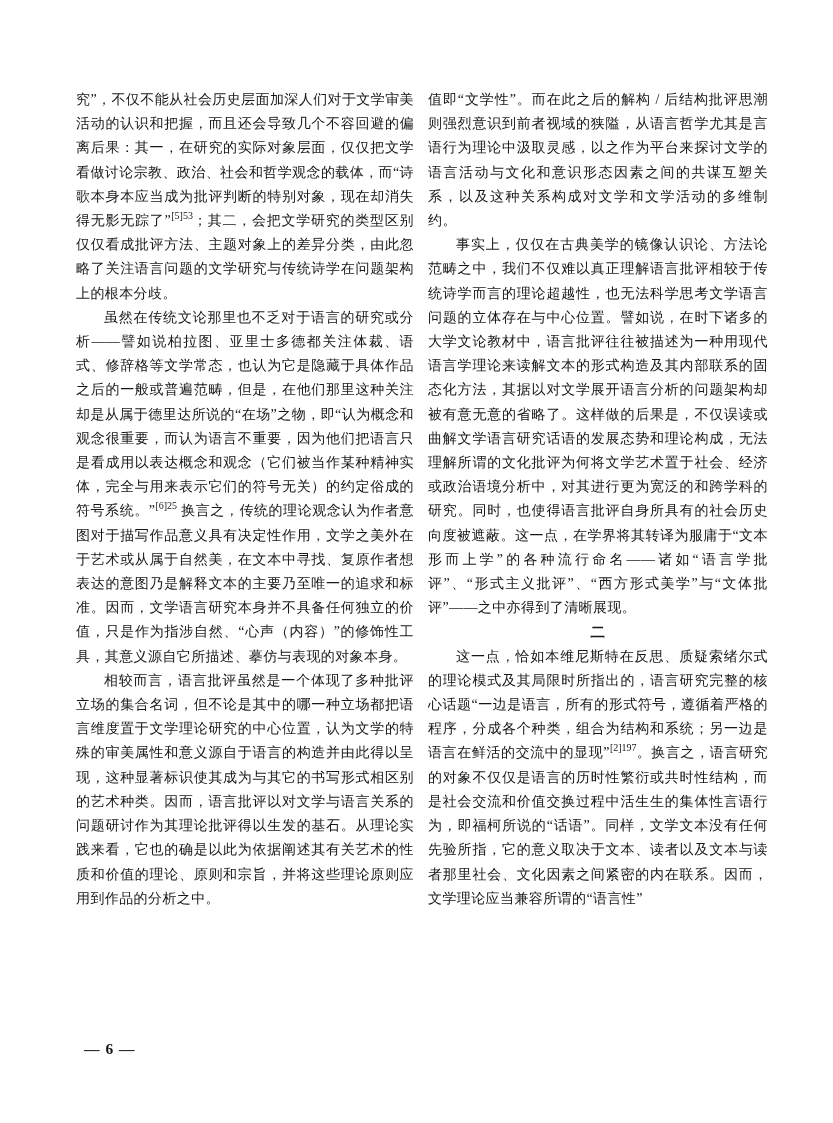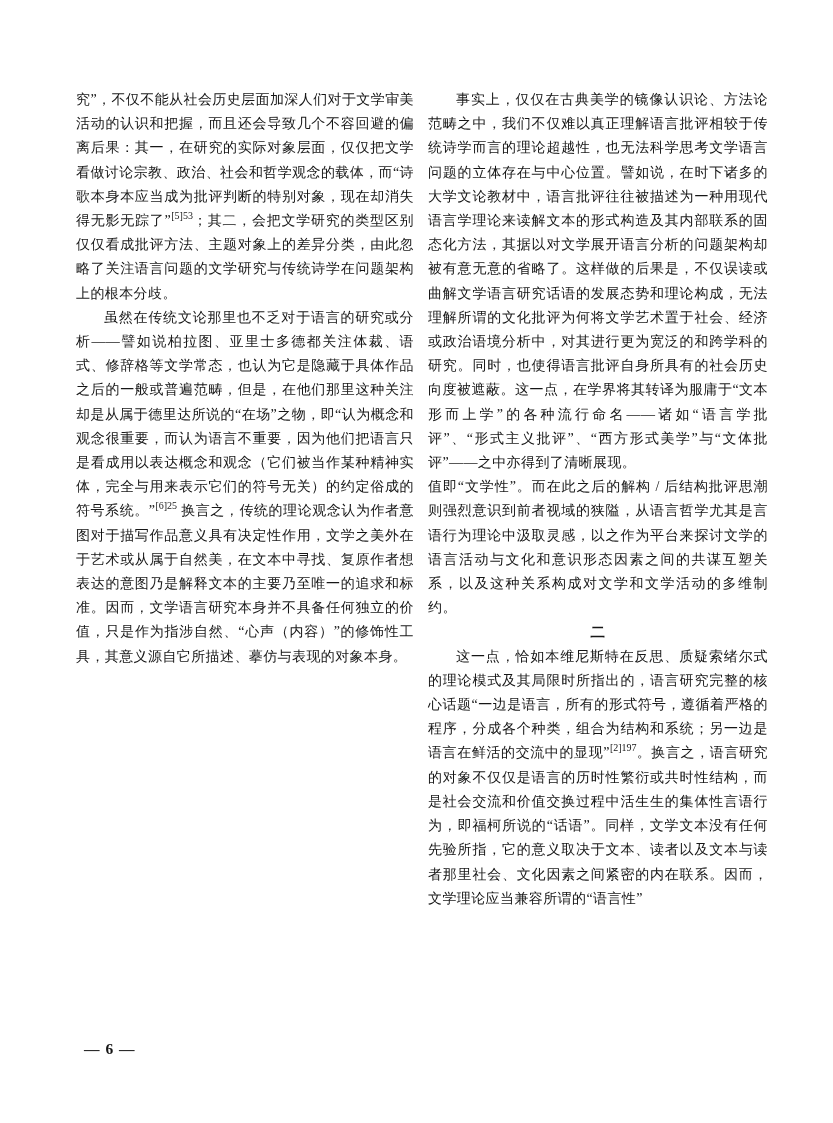--- a/index.html
+++ b/index.html
@@ -46,21 +46,22 @@
     letter-spacing: 1px;
   }
 </style>
 </head>
 <body>
 
 <div class="page">
   <div class="col" id="col-left">
       <p class="para">究”，不仅不能从社会历史层面加深人们对于文学审美活动的认识和把握，而且还会导致几个不容回避的偏离后果：其一，在研究的实际对象层面，仅仅把文学看做讨论宗教、政治、社会和哲学观念的载体，而“诗歌本身本应当成为批评判断的特别对象，现在却消失得无影无踪了”<sup class="cite">[5]53</sup>；其二，会把文学研究的类型区别仅仅看成批评方法、主题对象上的差异分类，由此忽略了关注语言问题的文学研究与传统诗学在问题架构上的根本分歧。</p>
       <p class="para indent">虽然在传统文论那里也不乏对于语言的研究或分析——譬如说柏拉图、亚里士多德都关注体裁、语式、修辞格等文学常态，也认为它是隐藏于具体作品之后的一般或普遍范畴，但是，在他们那里这种关注却是从属于德里达所说的“在场”之物，即“认为概念和观念很重要，而认为语言不重要，因为他们把语言只是看成用以表达概念和观念（它们被当作某种精神实体，完全与用来表示它们的符号无关）的约定俗成的符号系统。”<sup class="cite">[6]25</sup> 换言之，传统的理论观念认为作者意图对于描写作品意义具有决定性作用，文学之美外在于艺术或从属于自然美，在文本中寻找、复原作者想表达的意图乃是解释文本的主要乃至唯一的追求和标准。因而，文学语言研究本身并不具备任何独立的价值，只是作为指涉自然、“心声（内容）”的修饰性工具，其意义源自它所描述、摹仿与表现的对象本身。</p>
+      <p class="para indent">相较而言，语言批评虽然是一个体现了多种批评立场的集合名词，但不论是其中的哪一种立场都把语言维度置于文学理论研究的中心位置，认为文学的特殊的审美属性和意义源自于语言的构造并由此得以呈现，这种显著标识使其成为与其它的书写形式相区别的艺术种类。因而，语言批评以对文学与语言关系的问题研讨作为其理论批评得以生发的基石。从理论实践来看，它也的确是以此为依据阐述其有关艺术的性质和价值的理论、原则和宗旨，并将这些理论原则应用到作品的分析之中。</p>
     </div>
   <div class="col" id="col-right">
+      <p class="para">值即“文学性”。而在此之后的解构 / 后结构批评思潮则强烈意识到前者视域的狭隘，从语言哲学尤其是言语行为理论中汲取灵感，以之作为平台来探讨文学的语言活动与文化和意识形态因素之间的共谋互塑关系，以及这种关系构成对文学和文学活动的多维制约。</p>
       <p class="para indent">事实上，仅仅在古典美学的镜像认识论、方法论范畴之中，我们不仅难以真正理解语言批评相较于传统诗学而言的理论超越性，也无法科学思考文学语言问题的立体存在与中心位置。譬如说，在时下诸多的大学文论教材中，语言批评往往被描述为一种用现代语言学理论来读解文本的形式构造及其内部联系的固态化方法，其据以对文学展开语言分析的问题架构却被有意无意的省略了。这样做的后果是，不仅误读或曲解文学语言研究话语的发展态势和理论构成，无法理解所谓的文化批评为何将文学艺术置于社会、经济或政治语境分析中，对其进行更为宽泛的和跨学科的研究。同时，也使得语言批评自身所具有的社会历史向度被遮蔽。这一点，在学界将其转译为服庸于“文本形而上学”的各种流行命名——诸如“语言学批评”、“形式主义批评”、“西方形式美学”与“文体批评”——之中亦得到了清晰展现。</p>
-      <p class="para">值即“文学性”。而在此之后的解构 / 后结构批评思潮则强烈意识到前者视域的狭隘，从语言哲学尤其是言语行为理论中汲取灵感，以之作为平台来探讨文学的语言活动与文化和意识形态因素之间的共谋互塑关系，以及这种关系构成对文学和文学活动的多维制约。</p>
       <div class="section-heading">二</div>
       <p class="para indent">这一点，恰如本维尼斯特在反思、质疑索绪尔式的理论模式及其局限时所指出的，语言研究完整的核心话题“一边是语言，所有的形式符号，遵循着严格的程序，分成各个种类，组合为结构和系统；另一边是语言在鲜活的交流中的显现”<sup class="cite">[2]197</sup>。换言之，语言研究的对象不仅仅是语言的历时性繁衍或共时性结构，而是社会交流和价值交换过程中活生生的集体性言语行为，即福柯所说的“话语”。同样，文学文本没有任何先验所指，它的意义取决于文本、读者以及文本与读者那里社会、文化因素之间紧密的内在联系。因而，文学理论应当兼容所谓的“语言性”</p>
     </div>
   <div class="footer">— 6 —</div>
 </div>
 
 </body></html>

